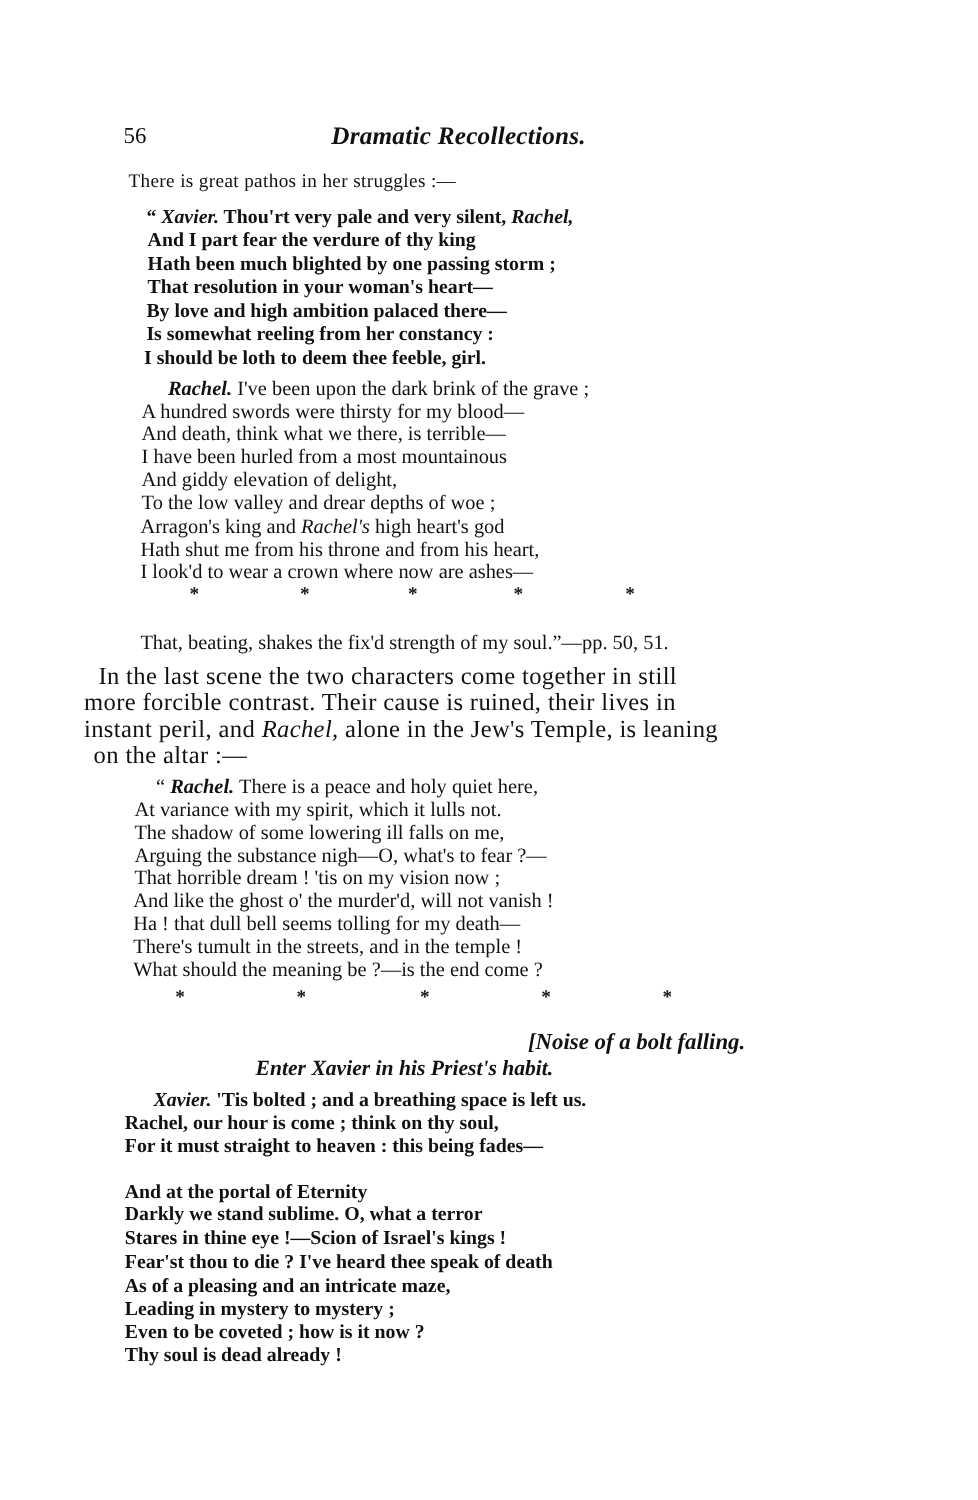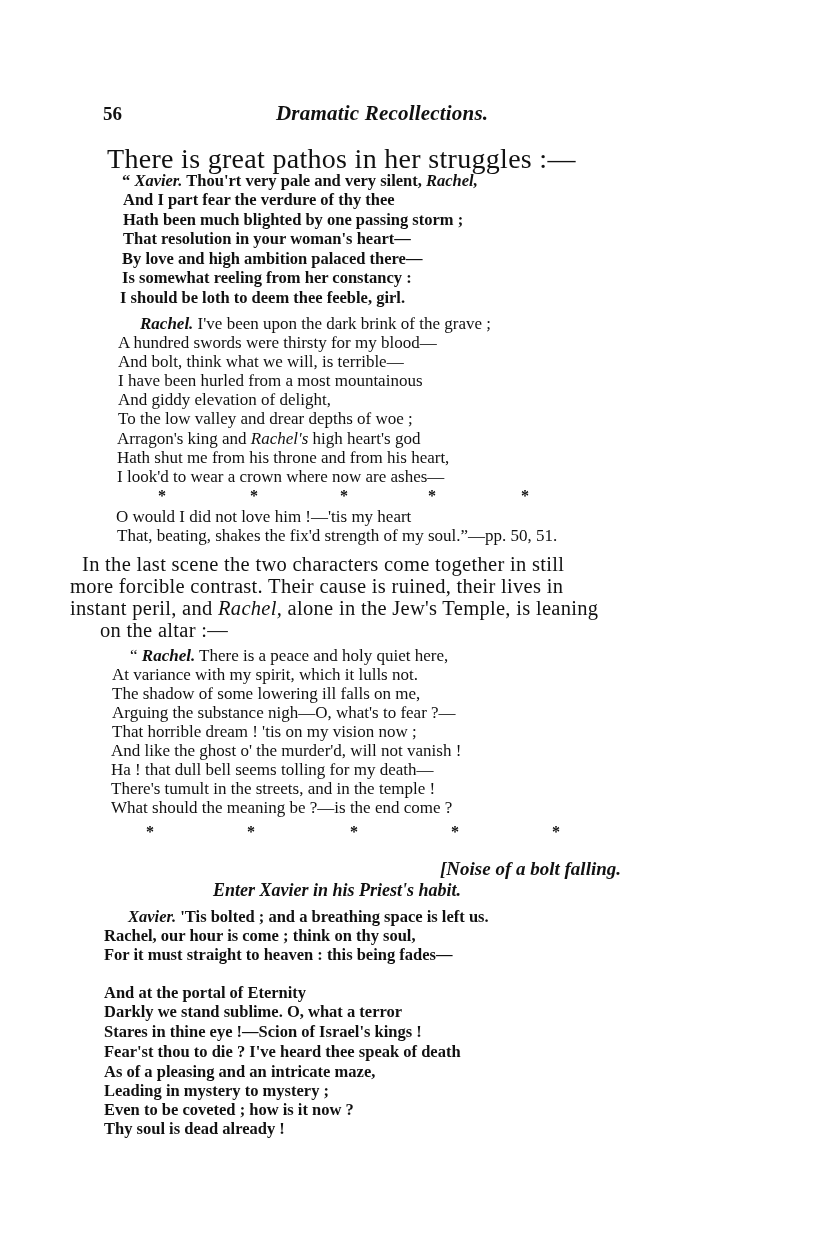--- a/index.html
+++ b/index.html
@@ -1,73 +1,72 @@
 <!DOCTYPE html>
 <html><head>
 <meta charset="utf-8">
 <style>
   html, body { margin: 0; padding: 0; background: #ffffff; }
   body { width: 815px; height: 1250px; position: relative; overflow: hidden;
          font-family: "Liberation Serif", "DejaVu Serif", serif; color: #111; }
   .page { position: absolute; left: 0; top: 0; width: 815px; height: 1250px; }
-  .pnum { position: absolute; left: 103px; top: 103px; font-size: 19px; font-weight: bold; text-align: center; }
+  .pnum { position: absolute; left: 103px; top: 103px; font-size: 19px; font-weight: normal; text-align: center; }
   .running { position: absolute; left: 276px; top: 101px; font-size: 21px; font-style: italic; font-weight: bold; letter-spacing: 0.2px; }
   .line { position: absolute; white-space: nowrap; }
   .prose { font-size: 20.5px; letter-spacing: 0.3px; }
   .verse { font-size: 17px; }
   .verse2 { font-size: 16.5px; font-weight: bold; }
   .it { font-style: italic; }
   .bi { font-style: italic; font-weight: bold; }
   .stars { position: absolute; font-size: 16px; font-weight: bold; }
   .stars span { position: absolute; }
   .stage { font-size: 18px; font-style: italic; font-weight: bold; }
 </style>
 </head>
 <body>
 
 <div class="page">
 
   <div class="pnum">56</div>
   <div class="running">Dramatic Recollections.</div>
 
-  <div class="line prose" style="left:107px; top:143px; font-size:28px;">There is great pathos in her struggles :—</div>
+  <div class="line prose" style="left:107px; top:143px; font-size:16px;">There is great pathos in her struggles :—</div>
 
   <div class="line verse2" style="left:122px; top:171px;"><span>“ </span><span class="bi">Xavier.</span><span> Thou'rt very pale and very silent, </span><span class="bi">Rachel,</span></div>
-  <div class="line verse2" style="left:123px; top:190px;">And I part fear the verdure of thy thee</div>
+  <div class="line verse2" style="left:123px; top:190px;">And I part fear the verdure of thy king</div>
   <div class="line verse2" style="left:123px; top:229px;">That resolution in your woman's heart—</div>
   <div class="line verse2" style="left:123px; top:210px;">Hath been much blighted by one passing storm ;</div>
   <div class="line verse2" style="left:122px; top:249px;">By love and high ambition palaced there—</div>
   <div class="line verse2" style="left:122px; top:268px;">Is somewhat reeling from her constancy :</div>
   <div class="line verse2" style="left:120px; top:288px;">I should be loth to deem thee feeble, girl.</div>
 
   <div class="line verse" style="left:140px; top:314px;"><span class="bi">Rachel.</span><span> I've been upon the dark brink of the grave ;</span></div>
   <div class="line verse" style="left:118px; top:333px;">A hundred swords were thirsty for my blood—</div>
-  <div class="line verse" style="left:118px; top:352px;">And bolt, think what we will, is terrible—</div>
+  <div class="line verse" style="left:118px; top:352px;">And death, think what we there, is terrible—</div>
   <div class="line verse" style="left:118px; top:371px;">I have been hurled from a most mountainous</div>
   <div class="line verse" style="left:118px; top:390px;">And giddy elevation of delight,</div>
   <div class="line verse" style="left:118px; top:409px;">To the low valley and drear depths of woe ;</div>
   <div class="line verse" style="left:117px; top:429px;"><span>Arragon's king and </span><span class="it">Rachel's</span><span> high heart's god</span></div>
   <div class="line verse" style="left:117px; top:448px;">Hath shut me from his throne and from his heart,</div>
   <div class="line verse" style="left:117px; top:467px;">I look'd to wear a crown where now are ashes—</div>
 
   <div class="stars" style="left:0; top:487px;">
     <span style="left:158px;">*</span>
     <span style="left:250px;">*</span>
     <span style="left:340px;">*</span>
     <span style="left:428px;">*</span>
     <span style="left:521px;">*</span>
   </div>
 
-  <div class="line verse" style="left:116px; top:507px;">O would I did not love him !—'tis my heart</div>
   <div class="line verse" style="left:117px; top:526px;">That, beating, shakes the fix'd strength of my soul.”—pp. 50, 51.</div>
 
   <div class="line prose" style="left:82px; top:553px;">In the last scene the two characters come together in still</div>
   <div class="line prose" style="left:70px; top:575px;">more forcible contrast.   Their cause is ruined, their lives in</div>
   <div class="line prose" style="left:70px; top:597px;"><span>instant peril, and </span><span class="it">Rachel,</span><span> alone in the Jew's Temple, is leaning</span></div>
-  <div class="line prose" style="left:78px; top:619px;margin-left:22px;">on the altar :—</div>
+  <div class="line prose" style="left:78px; top:619px;">on the altar :—</div>
 
   <div class="line verse" style="left:130px; top:646px;"><span>“ </span><span class="bi">Rachel.</span><span> There is a peace and holy quiet here,</span></div>
   <div class="line verse" style="left:112px; top:665px;">At variance with my spirit, which it lulls not.</div>
   <div class="line verse" style="left:112px; top:684px;">The shadow of some lowering ill falls on me,</div>
   <div class="line verse" style="left:112px; top:703px;text-align:center;">Arguing the substance nigh—O, what's to fear ?—</div>
   <div class="line verse" style="left:112px; top:722px;">That horrible dream !  'tis on my vision now ;</div>
   <div class="line verse" style="left:111px; top:741px;">And like the ghost o' the murder'd, will not vanish !</div>
   <div class="line verse" style="left:111px; top:760px;">Ha !  that dull bell seems tolling for my death—</div>
   <div class="line verse" style="left:111px; top:779px;">There's tumult in the streets, and in the temple !</div>
   <div class="line verse" style="left:111px; top:798px;text-align:right;">What should the meaning be ?—is the end come ?</div>

